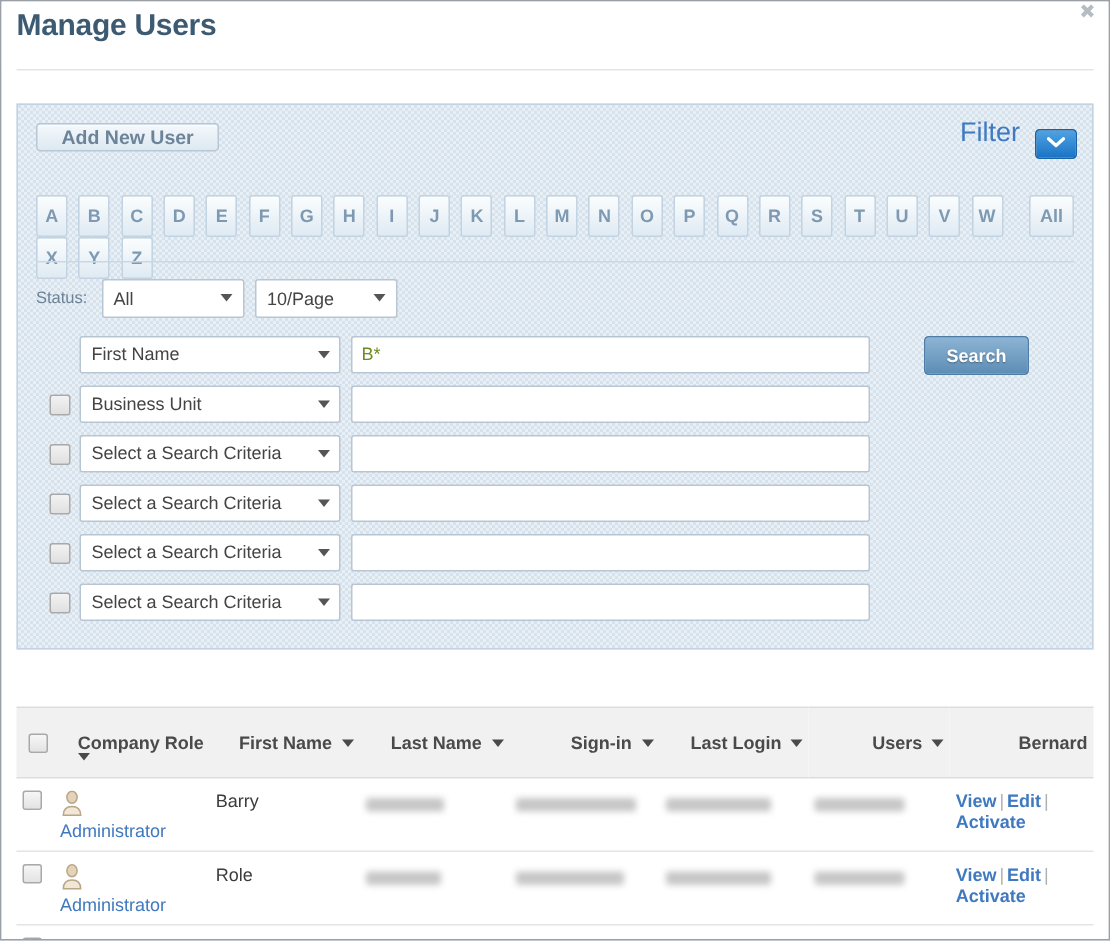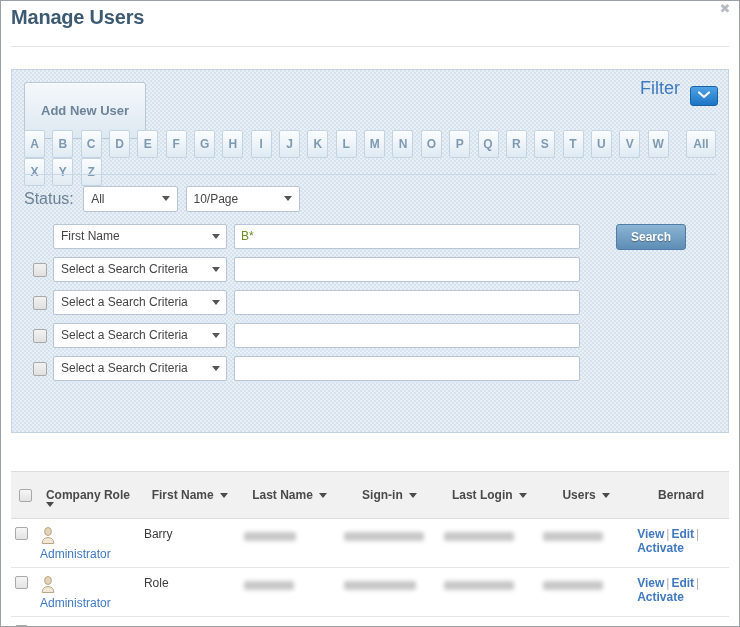--- a/index.html
+++ b/index.html
@@ -36,21 +36,21 @@
     background-image:
       linear-gradient(45deg, rgba(255,255,255,.45) 25%, transparent 25%, transparent 75%, rgba(255,255,255,.45) 75%),
       linear-gradient(45deg, rgba(255,255,255,.45) 25%, transparent 25%, transparent 75%, rgba(255,255,255,.45) 75%);
     background-size:4px 4px;
     background-position:0 0, 2px 2px;
     border:1px solid #c3d3e2;
   }
   .row-top { position:relative; height:56px; }
   .btn-add {
     position:absolute; left:12px; top:12px;
-    padding:20px 16px;
+    padding:1px 16px;
     background:linear-gradient(180deg,#f4f8fb 0%, #dde8f1 100%);
     border:1px solid #b7c7d6;
     border-radius:3px;
     color:#6c8399; font-weight:bold; font-size:13px;
     cursor:pointer;
     box-shadow:0 1px 1px rgba(255,255,255,.7) inset;
   }
   .filter-link {
     position:absolute; right:48px; top:8px;
     color:#3f79c0; font-size:18px; cursor:pointer;
@@ -72,31 +72,31 @@
     text-align:center; margin-right:4px;
     background:linear-gradient(180deg,#fbfdfe 0%, #dfeaf3 100%);
     border:1px solid #c3d3e2; border-radius:2px;
     color:#7e9ab3; font-size:12px; font-weight:bold; cursor:pointer;
   }
   .alpha-btn.all { width:30px; float:right; margin-right:0; }
   .alpha-rule { position:absolute; left:12px; right:12px; top:104px; height:1px; background:#c9d8e5; }
 
   
   .status-row { position:absolute; left:12px; top:116px; }
-  .status-lbl { display:inline-block; color:#6d8296; font-size:16px; vertical-align:middle; margin-right:6px; }
+  .status-lbl { display:inline-block; color:#6d8296; font-size:11px; vertical-align:middle; margin-right:6px; }
   .sel {
     display:inline-block; position:relative; vertical-align:middle;
     background:#fff; border:1px solid #b8c6d3; border-radius:2px;
     height:26px; line-height:24px; padding:0 22px 0 7px;
     color:#444; font-size:12px; cursor:pointer; white-space:nowrap; overflow:hidden;
   }
   .sel .caret { position:absolute; right:7px; top:9px; width:0;height:0;
     border-left:4px solid transparent; border-right:4px solid transparent; border-top:5px solid #555; }
   .sel-status { width:95px; }
-  .sel-page { width:114px; margin-left:4px; }
+  .sel-page { width:95px; margin-left:4px; }
 
   
   .crit-wrap { position:absolute; left:0; top:152px; width:100%; }
   .crit-row { position:relative; height:33px; }
   .crit-cb {
     position:absolute; left:21px; top:8px; width:14px; height:14px;
     background:linear-gradient(180deg,#f2f2f2,#e0e0e0);
     border:1px solid #a9a9a9; border-radius:2px; cursor:pointer;
   }
   .crit-sel {
@@ -122,21 +122,21 @@
     text-shadow:0 1px 1px rgba(0,0,0,.35);
   }
 
   
   .table-wrap { position:absolute; left:10px; top:470px; width:718px; }
   table.users { width:100%; border-collapse:collapse; }
   table.users thead th {
     background:#f1f1f1;
     border-top:1px solid #ddd; border-bottom:1px solid #ddd;
     height:47px; padding:0 4px;
-    text-align:center; vertical-align:middle;
+    text-align:right; vertical-align:middle;
     font-size:12px; font-weight:bold; color:#4a4a4a;
     white-space:nowrap;
   }
   th .caret-sort { display:inline-block; margin-left:3px; width:0;height:0;
     border-left:4px solid transparent; border-right:4px solid transparent; border-top:5px solid #4a4a4a;
     vertical-align:middle; cursor:pointer;}
   .th-cb { width:24px; padding-left:8px !important; }
   .hd-cb {
     display:inline-block; width:13px; height:13px; vertical-align:middle;
     background:linear-gradient(180deg,#f6f6f6,#e3e3e3);
@@ -247,20 +247,28 @@
 
       <div class="crit-row">
         <span class="crit-sel">
           <span>First Name</span>
           <span class="caret"></span>
         </span>
         <span class="crit-input"><span class="val-highlight">B*</span></span>
         <span class="btn-search">Search</span>
       </div>
 
+      <div class="crit-row">
+        <span class="crit-cb"></span>
+        <span class="crit-sel">
+          <span>Business Unit</span>
+          <span class="caret"></span>
+        </span>
+        <span class="crit-input"><span></span></span>
+      </div>
 
       <div class="crit-row">
         <span class="crit-cb"></span>
         <span class="crit-sel">
           <span>Select a Search Criteria</span>
           <span class="caret"></span>
         </span>
         <span class="crit-input"><span></span></span>
       </div>
 

